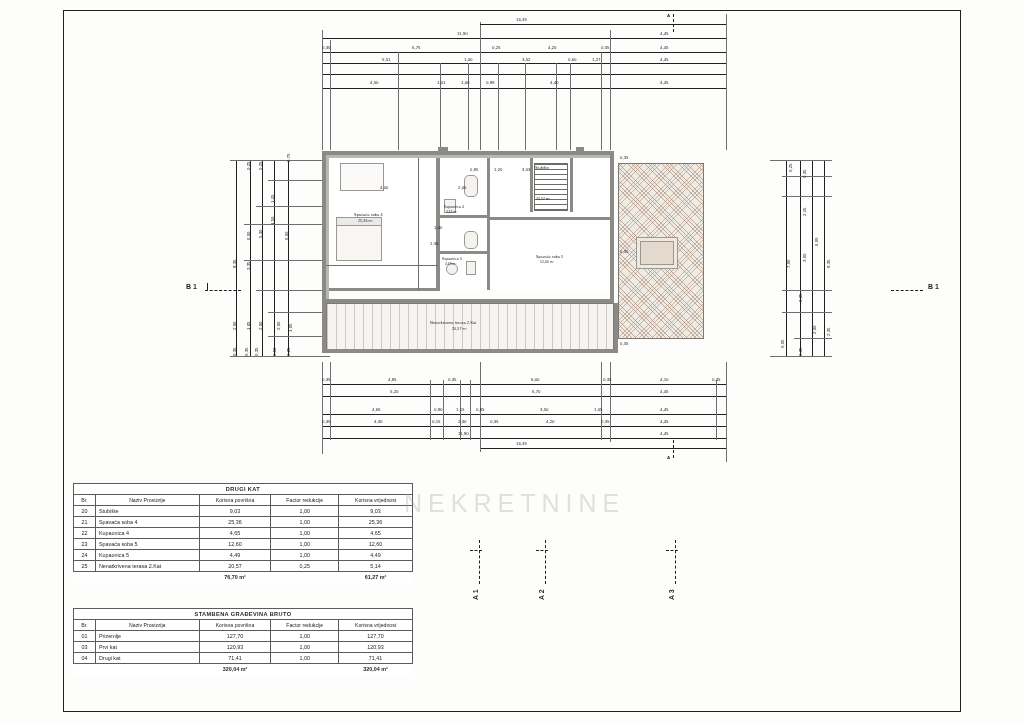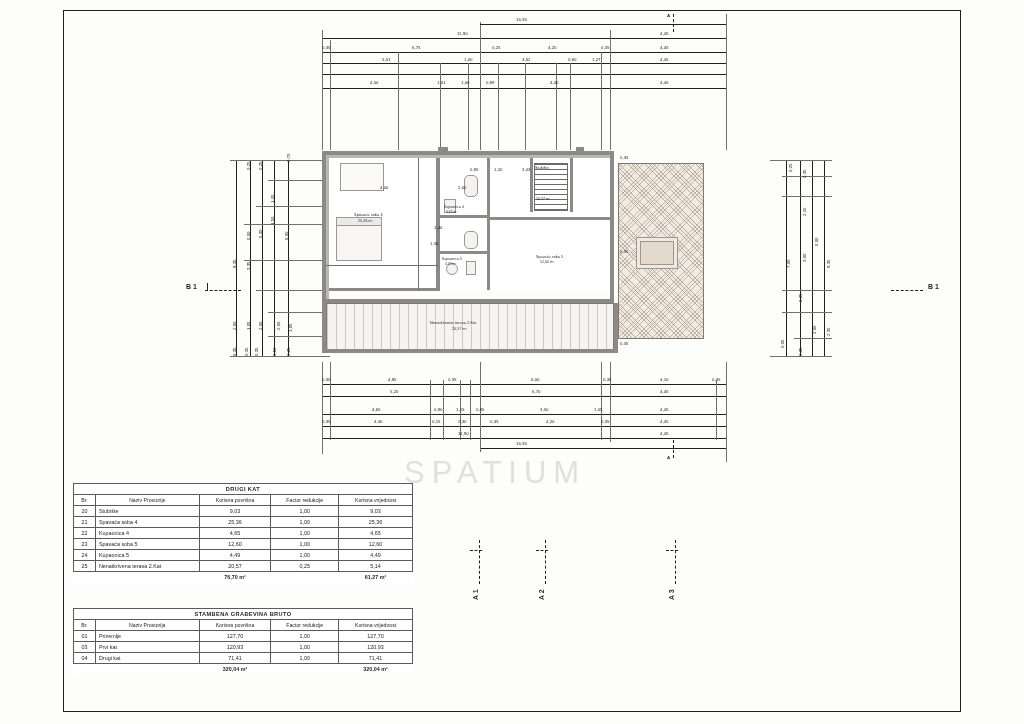--- a/index.html
+++ b/index.html
@@ -519,16 +519,16 @@
         <td class="noborder"></td>
         <td class="noborder"></td>
         <td class="sum" style="border:none;">320,04 m²</td>
         <td class="noborder"></td>
         <td class="sum" style="border:none;">320,04 m²</td>
       </tr>
     </tbody>
   </table>
 
   <div id="wm">
-    <div class="wt1">SPATIUM</div>
+    <div class="wt2">NEKRETNINE</div>
   </div>
 
 </div>
 
 </body></html>

